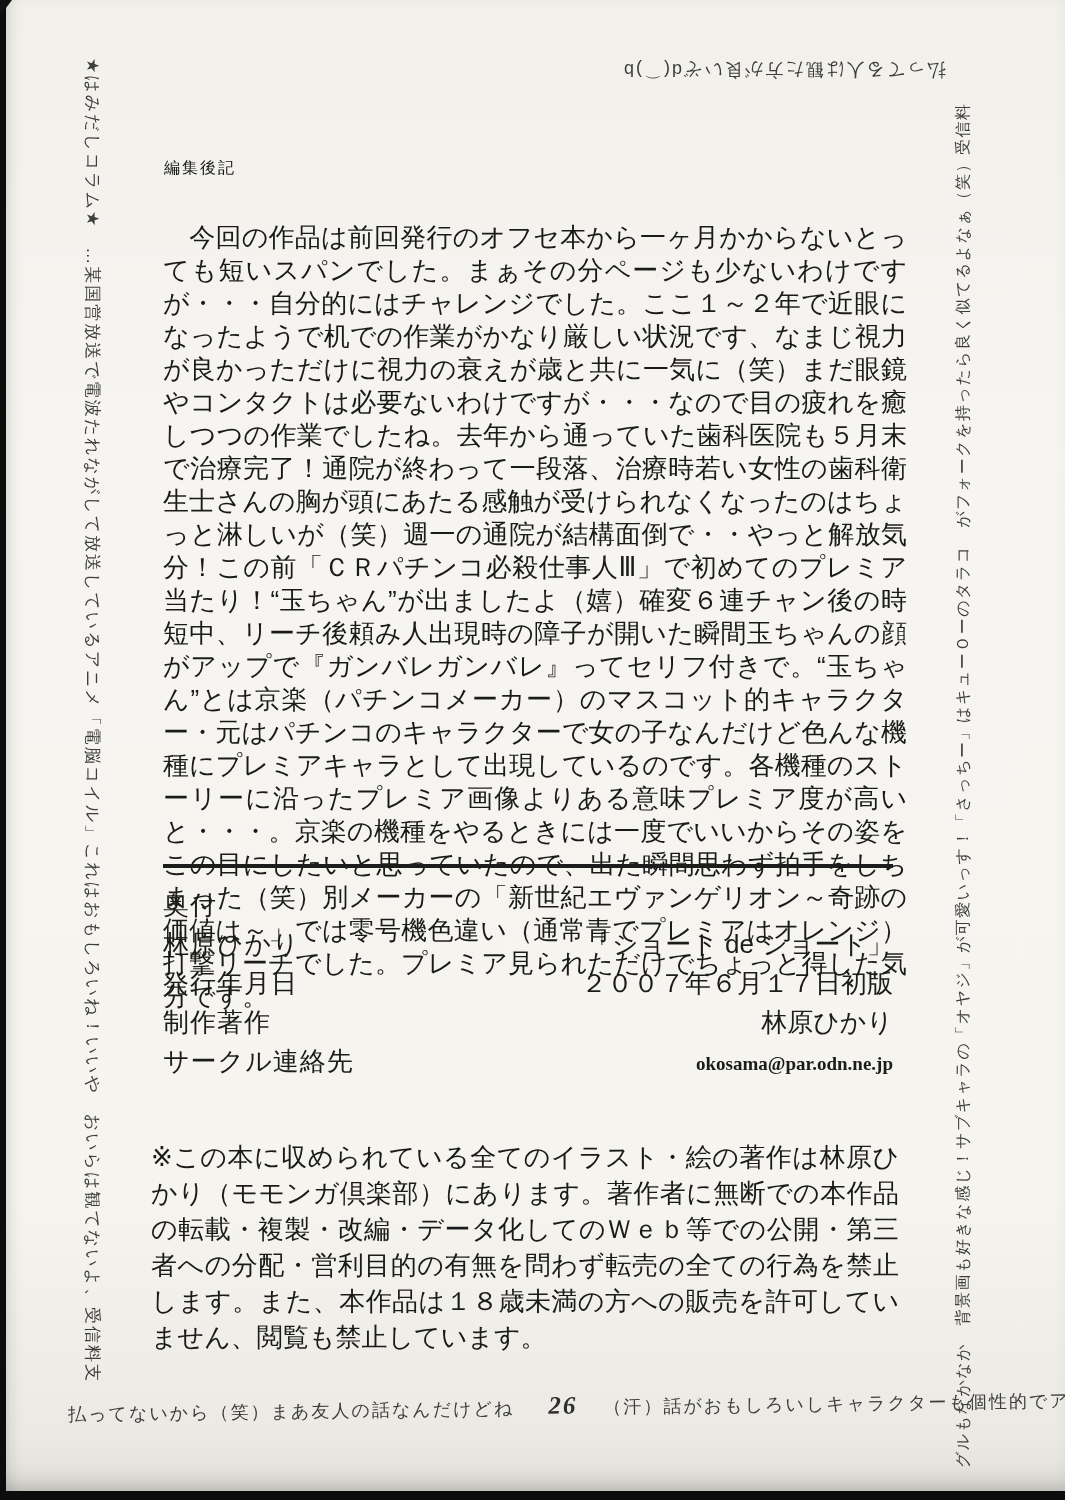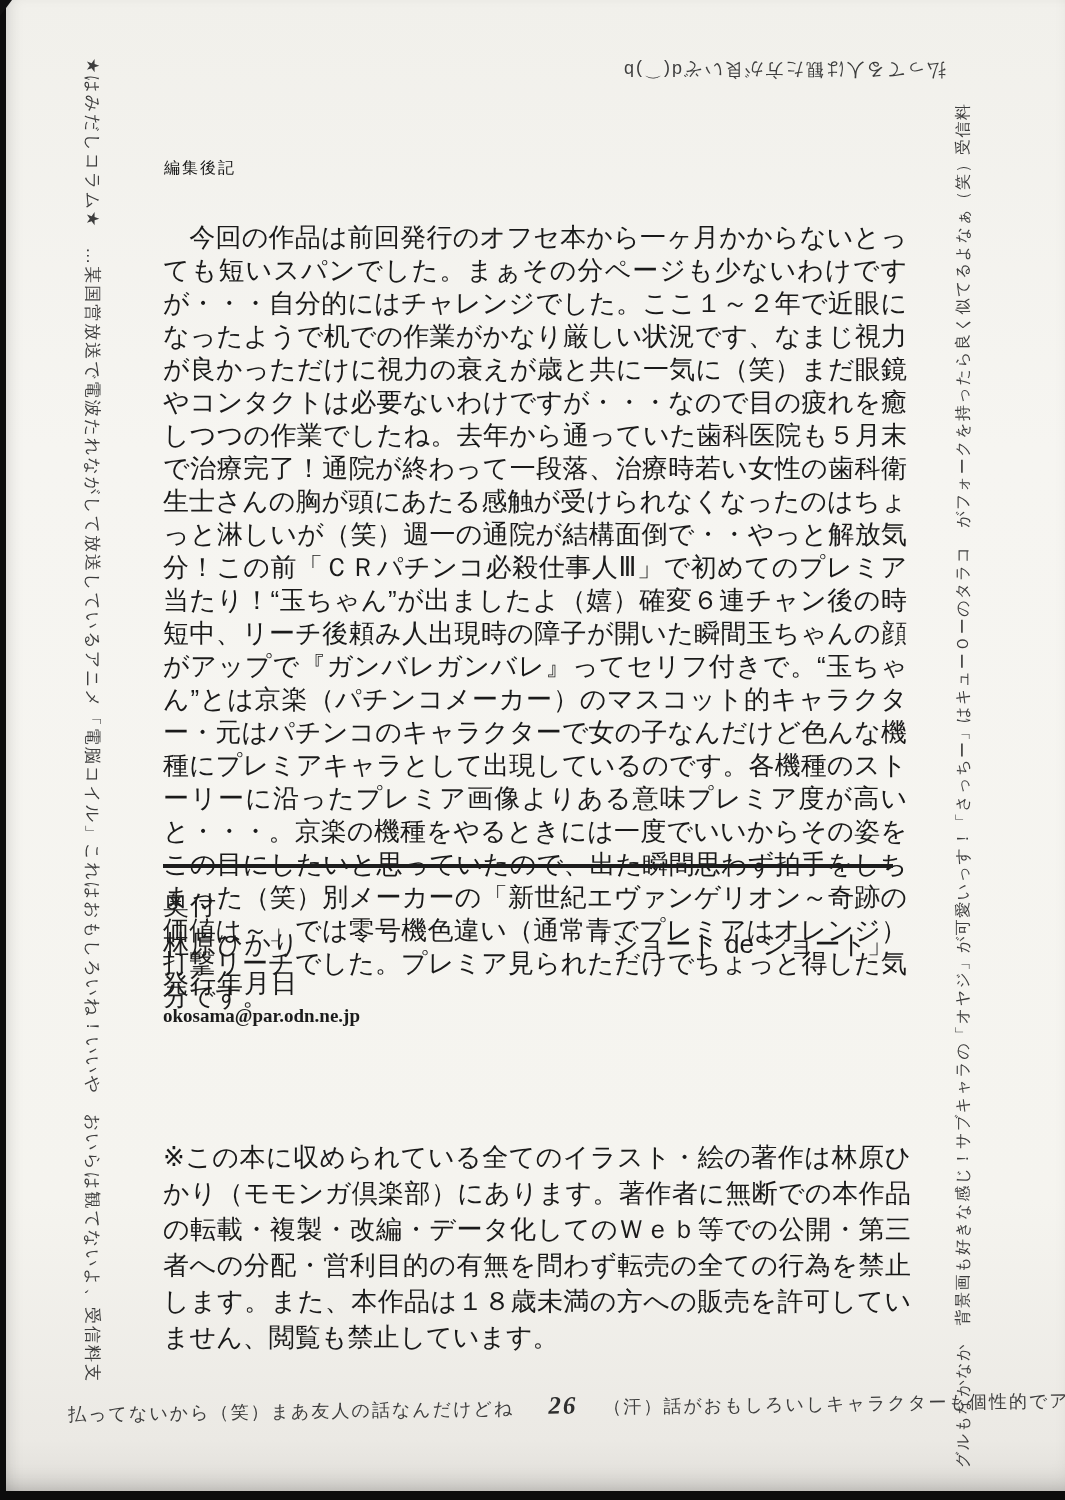--- a/index.html
+++ b/index.html
@@ -43,21 +43,21 @@
     position: absolute; left: 163px; top: 888px; width: 730px;
     display: flex; flex-direction: column; row-gap: 4px;
     font-size: 26px;
   }
   .colophon-row { display: flex; justify-content: space-between; align-items: baseline; min-height: 29px; }
   .colophon-row .label { white-space: nowrap; letter-spacing: 1px; }
   .colophon-row .value { white-space: nowrap; text-align: right; }
   .value-serif { font-family: "Liberation Serif", "DejaVu Serif", serif; font-weight: bold; font-size: 19px; }
 
   .disclaimer {
-    position: absolute; left: 163px; top: 1139px; width: 748px;
+    position: absolute; left: 151px; top: 1139px; width: 748px;
     font-size: 26px; line-height: 36px; text-align: justify; color: #1a1a1a;
   }
 
   
   .hand {
     position: absolute; white-space: nowrap;
     color: #3d3d3d;
     font-size: 17px; letter-spacing: 2px;
   }
   .hand-left {
@@ -105,22 +105,28 @@
   <div class="colophon">
     <div class="colophon-row">
       <span class="label">奥付</span>
     </div>
     <div class="colophon-row">
       <span class="label">林原ひかり</span>
       <span class="value">「ショート de ショート」</span>
     </div>
     <div class="colophon-row">
       <span class="label">発行年月日</span>
+      <span class="value">２００７年６月１７日初版</span>
     </div>
     <div class="colophon-row">
+      <span class="label">制作著作</span>
+      <span class="value">林原ひかり</span>
+    </div>
+    <div class="colophon-row">
+      <span class="label">サークル連絡先</span>
       <span class="value value-serif">okosama@par.odn.ne.jp</span>
     </div>
   </div>
 
   <div class="disclaimer">※この本に収められている全てのイラスト・絵の著作は林原ひかり（モモンガ倶楽部）にあります。著作者に無断での本作品の転載・複製・改編・データ化してのＷｅｂ等での公開・第三者への分配・営利目的の有無を問わず転売の全ての行為を禁止します。また、本作品は１８歳未満の方への販売を許可していません、閲覧も禁止しています。</div>
 
   <div class="hand hand-left">★はみだしコラム★　…某国営放送で電波たれながして放送しているアニメ「電脳コイル」これはおもしろいね！いいや　おいらは観てないよ、受信料支</div>
 
   <div class="hand hand-right">グルもなかなか　背景画も好きな感じ！サブキャラの「オヤジ」が可愛いっす！「さっちー」はキューＯーのタラコ　がフォークを持ったら良く似てるよなぁ（笑）受信料</div>
 

